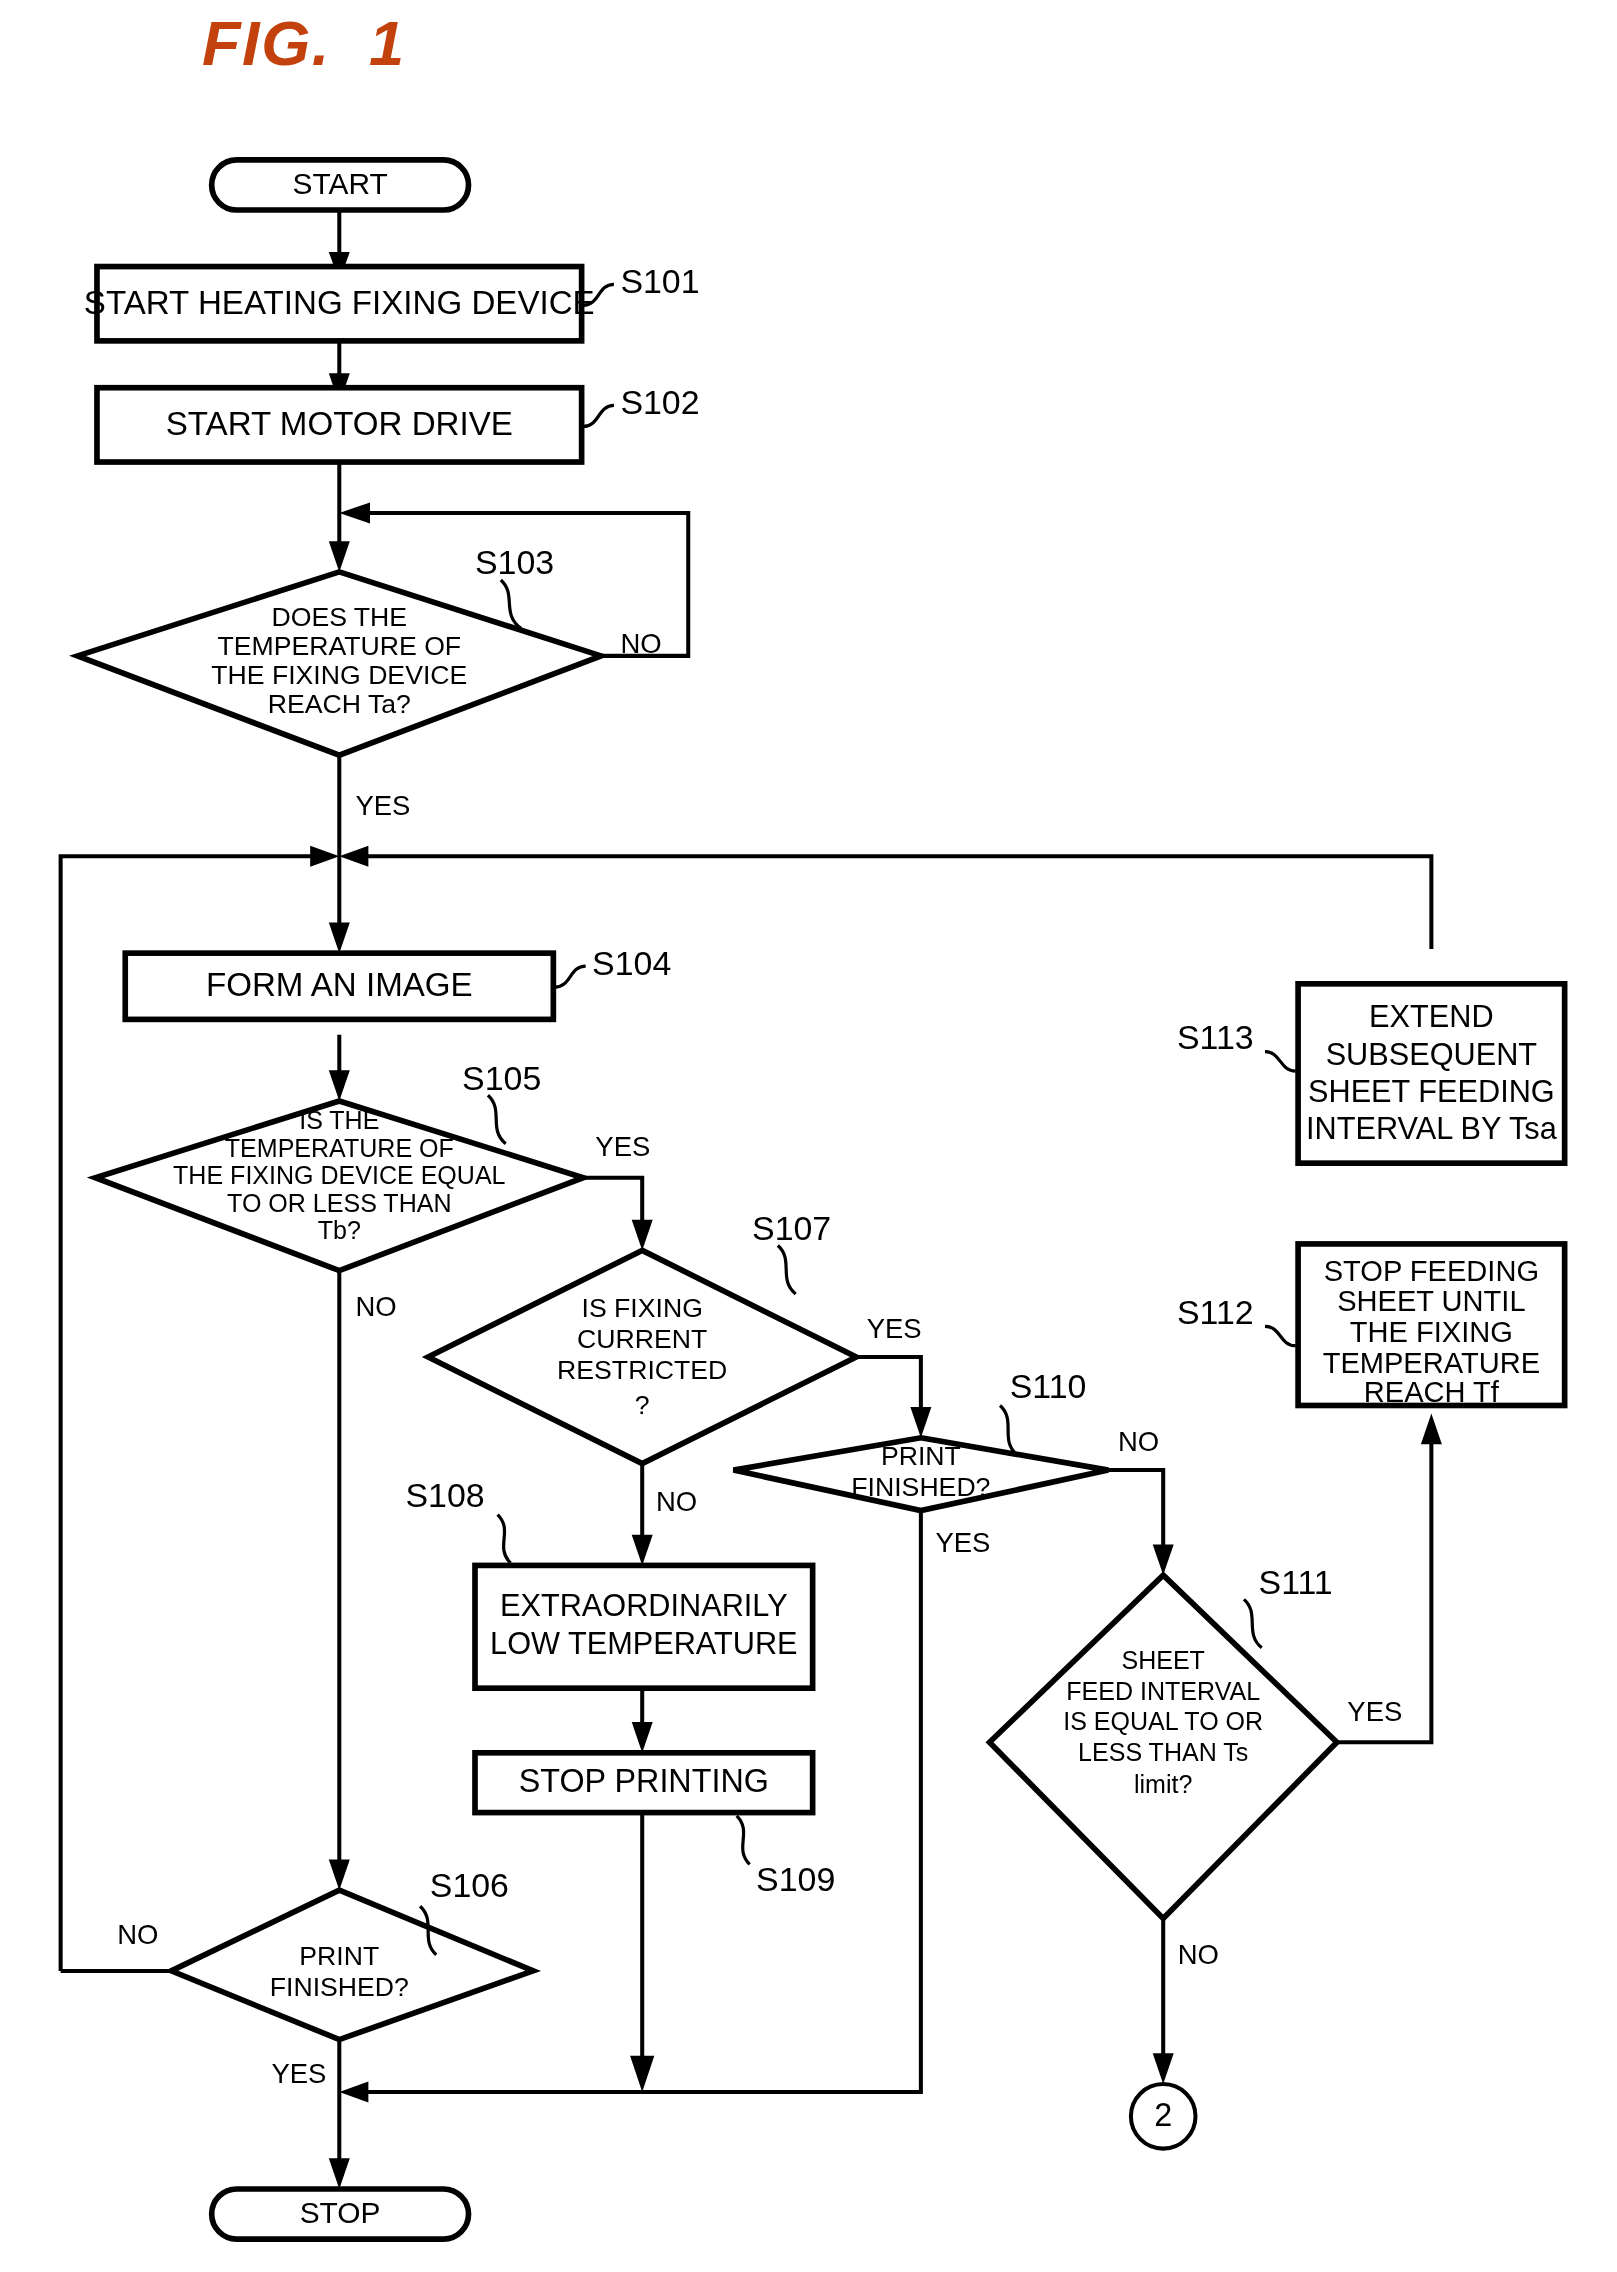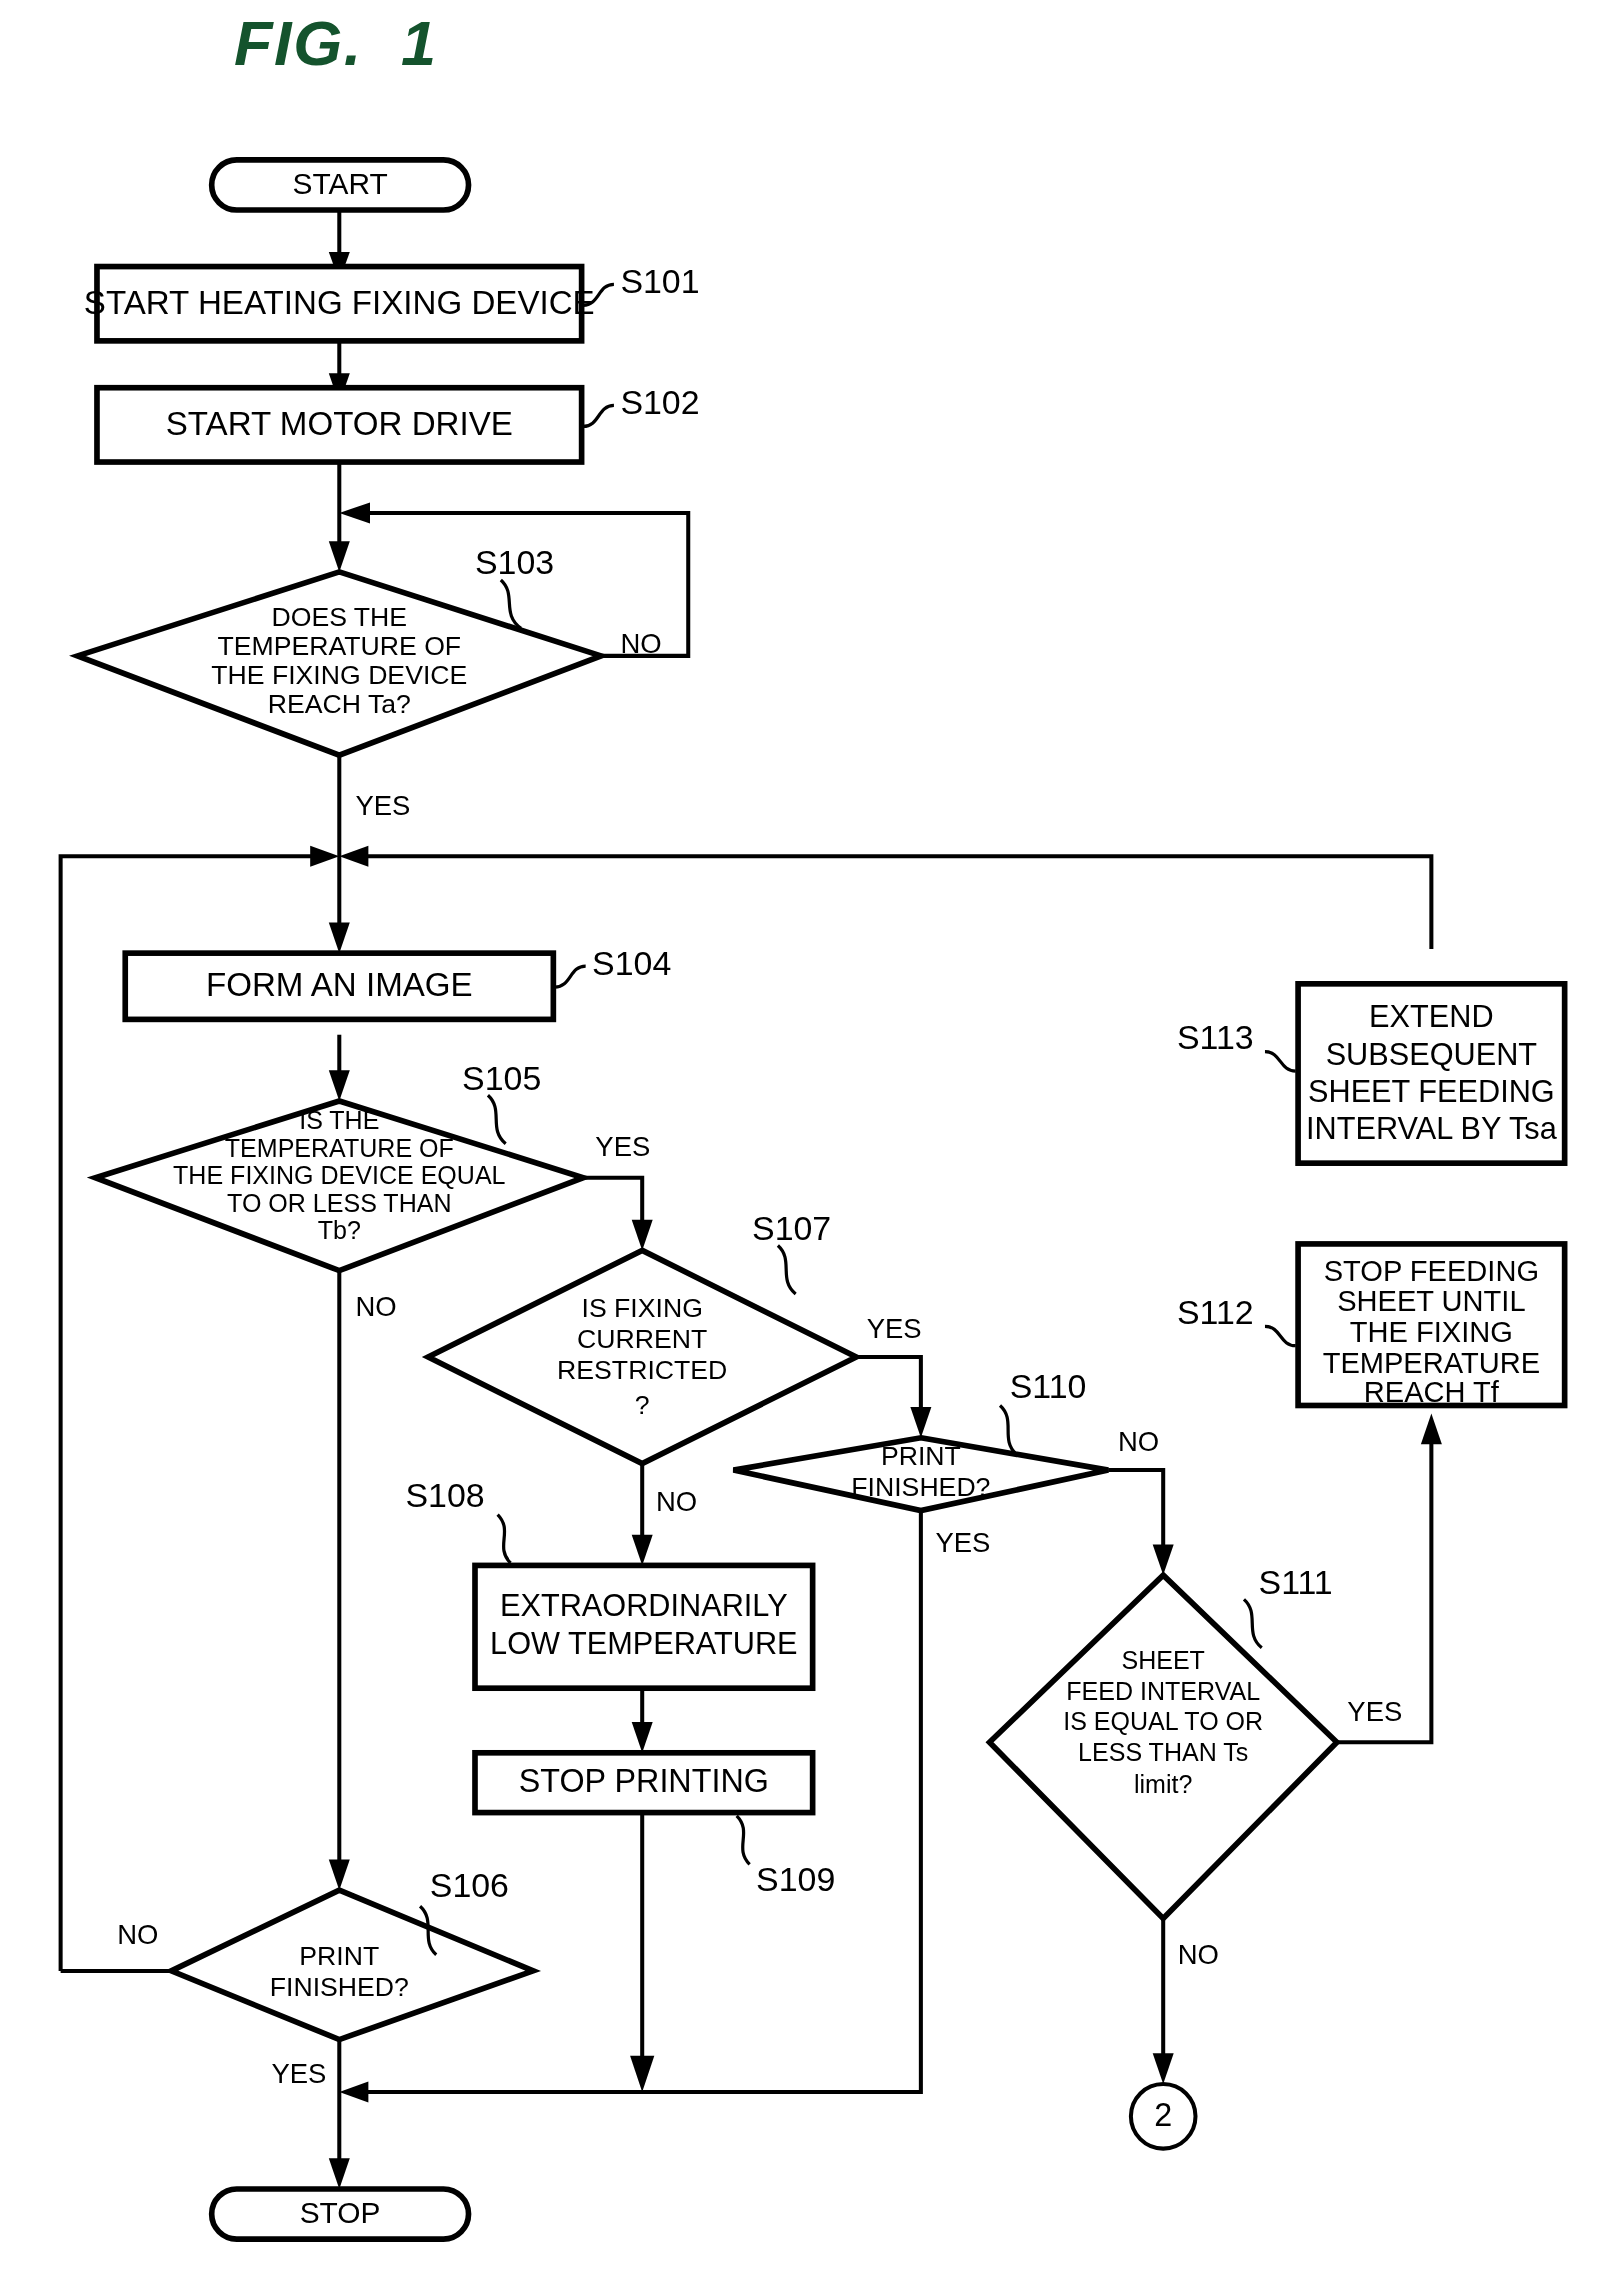--- a/index.html
+++ b/index.html
@@ -99,23 +99,22 @@
     dominant-baseline: middle;
   }
   .fig-title {
     position: absolute;
     left: 202px;
     top: 6.5px;
     font-size: 63px;
     font-style: italic;
     font-weight: bold;
     letter-spacing: 1.6px;
-    color: #14532d;
+    color: #c2410c;
     white-space: pre;
-    margin-left: 32px;
   }
 </style>
 </head>
 <body>
 
 <div id="figure-root">
 
   <div class="fig-title">FIG.  1</div>
 
   <svg id="flow" viewBox="0 0 2003 2814">

